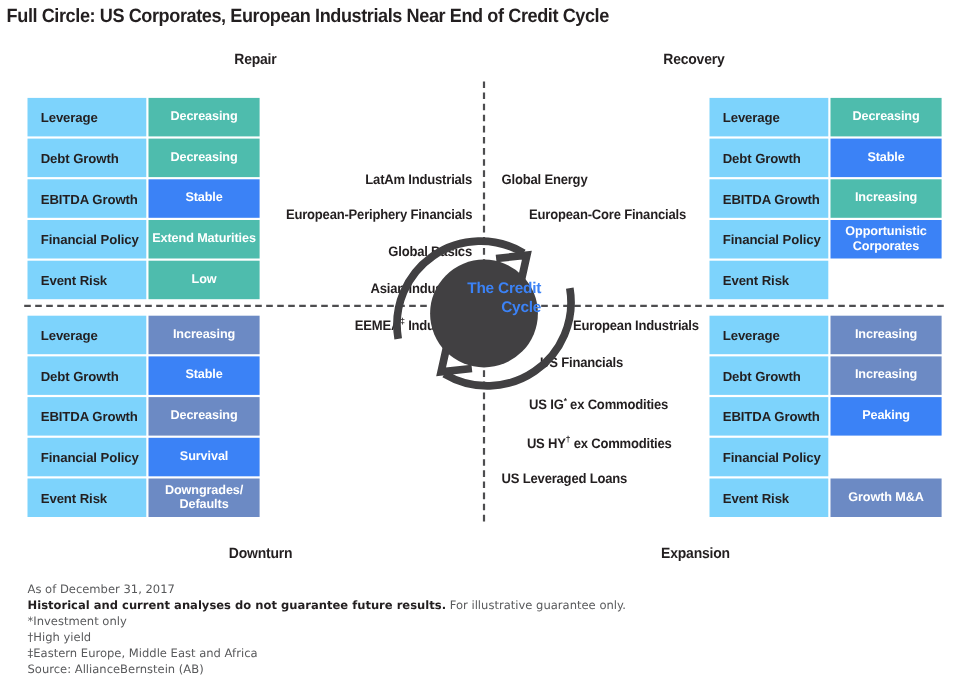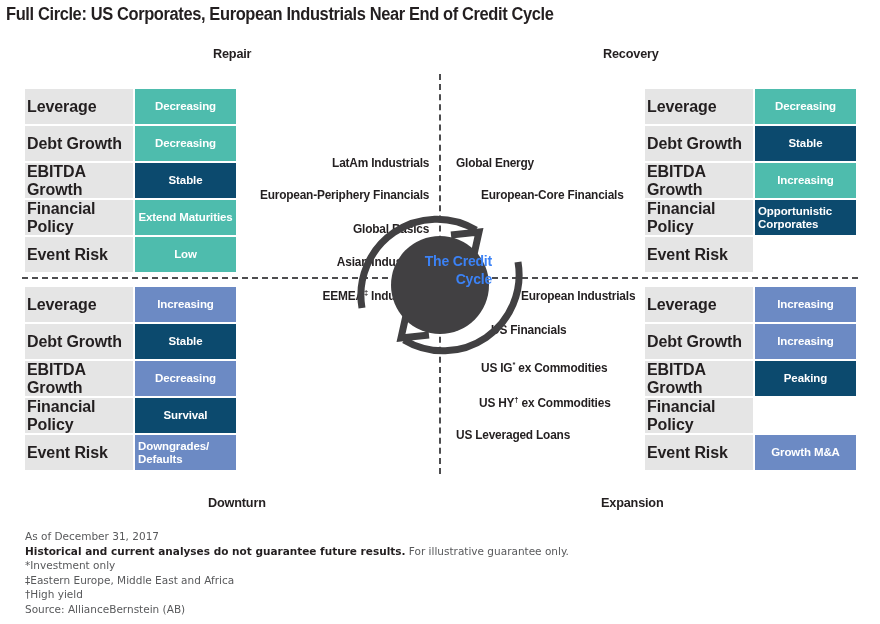--- a/index.html
+++ b/index.html
@@ -83,45 +83,46 @@
   #tbl-recovery  { left: 645px; top: 89px; }
   #tbl-expansion { left: 645px; top: 287px; }
 
   .attr-row {
     display: flex;
     height: 35px;
     gap: 2px;
   }
   .attr-label {
     width: 108px;
-    background: #e5e5e5;
+    background: #7dd3fc;
     display: flex;
     align-items: center;
-    padding-left: 2px;
+    padding-left: 12px;
     box-sizing: border-box;
-    font-size: 16px;
+    font-size: 12px;
     font-weight: bold;
     color: #231f20;
     letter-spacing: -0.1px;
   }
   .attr-value {
     flex: 1;
     display: flex;
     align-items: center;
     justify-content: center;
+    text-align: center;
     font-size: 11.5px;
     font-weight: bold;
     color: #ffffff;
     line-height: 13px;
     letter-spacing: -0.1px;
     padding: 0 3px;
     box-sizing: border-box;
   }
   .v-teal  { background: #4ebcad; }
-  .v-olive { background: #0c4a6e; }
+  .v-olive { background: #3b82f6; }
   .v-blue  { background: #6c8ac4; }
 
   
   .cycle-label {
     position: absolute;
     font-size: 12.5px;
     font-weight: bold;
     color: #231f20;
     letter-spacing: -0.2px;
     white-space: nowrap;
@@ -317,18 +318,18 @@
   </svg>
   <div id="cycle-core-text">
     <div>The Credit</div>
     <div>Cycle</div>
   </div>
 
   <div id="footnotes">
     <div class="fn-line">As of December 31, 2017</div>
     <div class="fn-line" id="fn-disclaimer"><b>Historical and current analyses do not guarantee future results.</b><span> For illustrative guarantee only.</span></div>
     <div class="fn-line">*Investment only</div>
+    <div class="fn-line">†High yield</div>
     <div class="fn-line">‡Eastern Europe, Middle East and Africa</div>
-    <div class="fn-line">†High yield</div>
     <div class="fn-line">Source: AllianceBernstein (AB)</div>
   </div>
 
 </div>
 
 </body></html>

